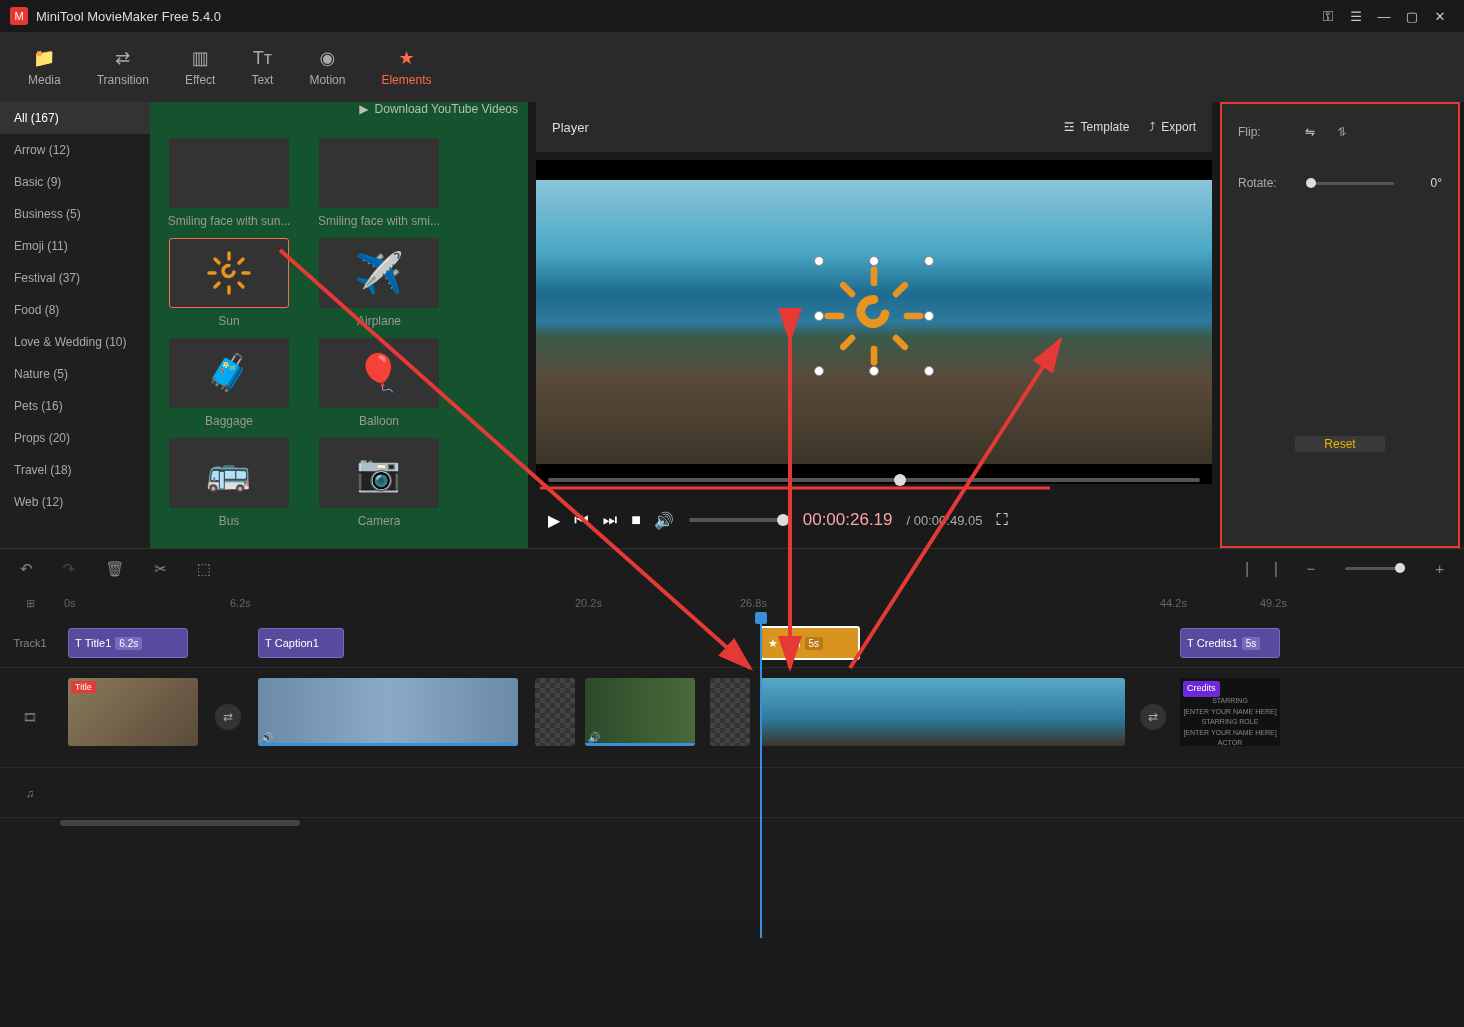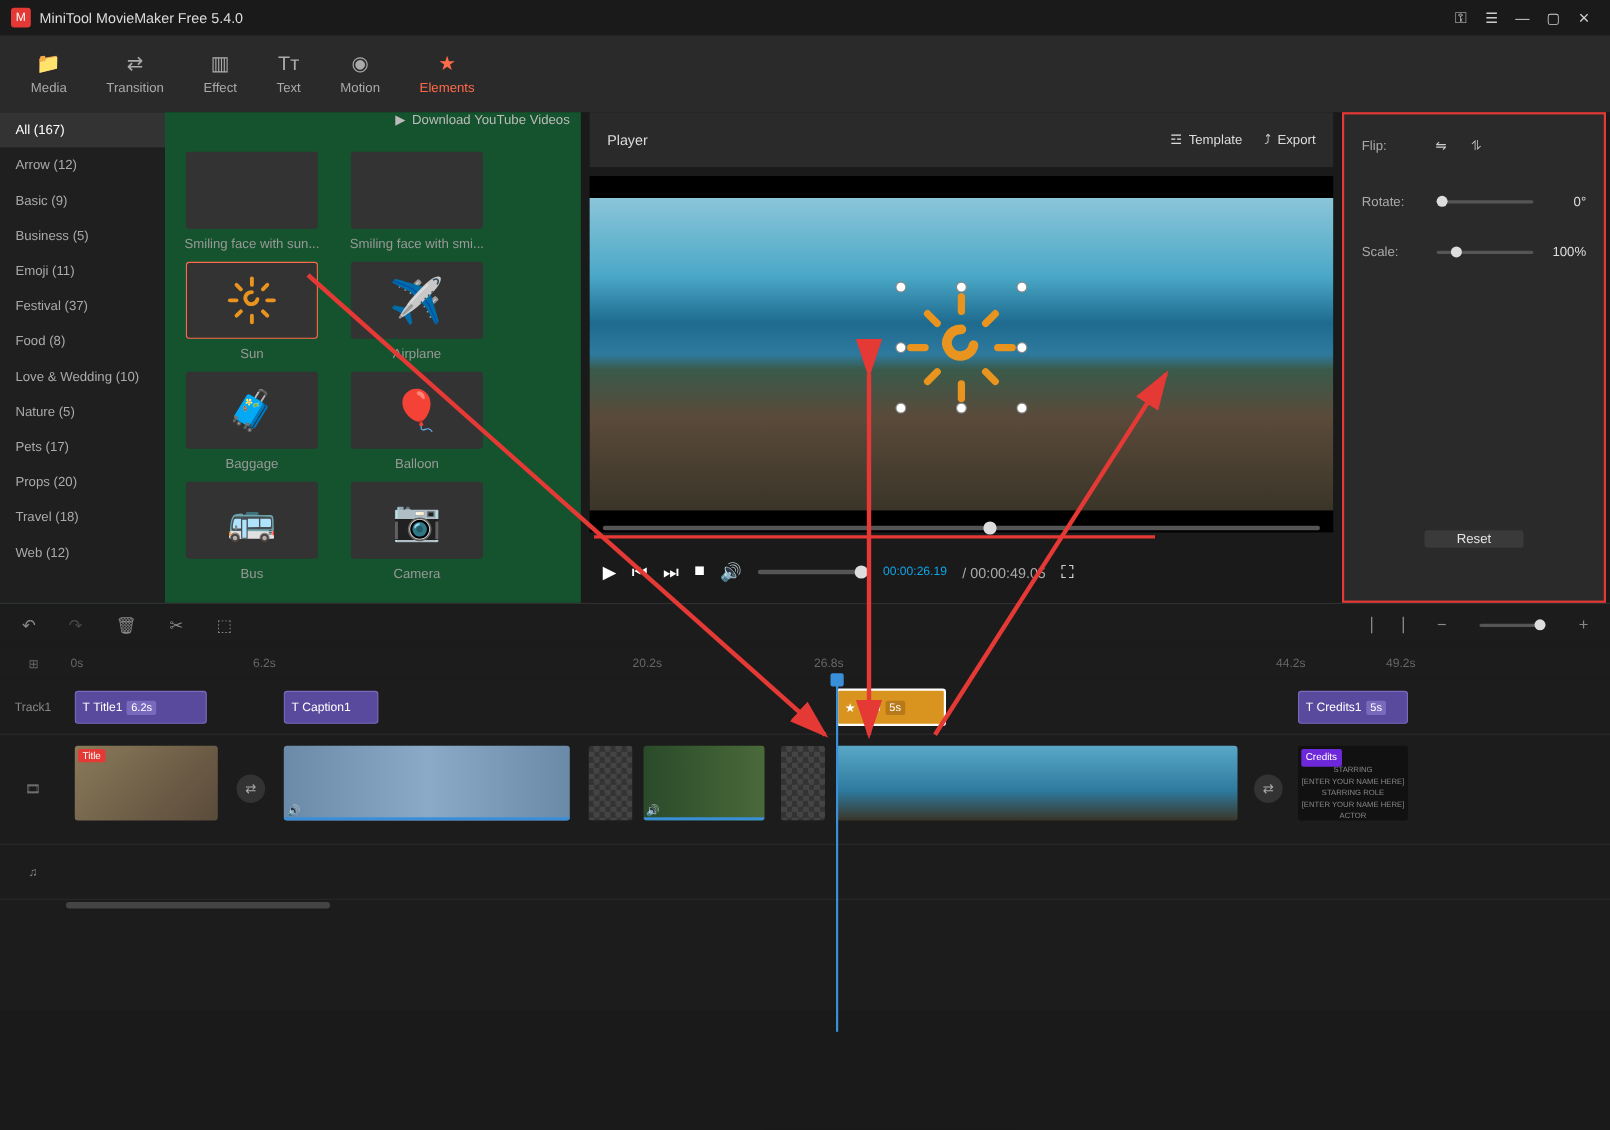--- a/index.html
+++ b/index.html
@@ -33,32 +33,32 @@
 .preview{flex:1;background:#000;position:relative;margin:8px 0}
 .beach{position:absolute;inset:20px 0;background:linear-gradient(180deg,#8bc5d9 0%,#4aa8c7 25%,#1e6b8f 40%,#2d7a9e 50%,#3a5a4a 55%,#5a4a3a 70%,#3a3528 100%)}
 .sun{position:absolute;left:50%;top:48%;transform:translate(-50%,-50%);width:110px;height:110px}
 .sunsvg{width:100%;height:100%}
 .handle{position:absolute;width:10px;height:10px;background:#fff;border-radius:50%;border:1px solid #888}
 .playbar{height:56px;display:flex;align-items:center;gap:14px;padding:0 12px;color:#fff;position:relative}
 .slider{flex:1;height:4px;background:#555;border-radius:2px;position:relative}
 .slider .knob{position:absolute;width:12px;height:12px;background:#ddd;border-radius:50%;top:-4px}
 .progress{position:absolute;left:12px;right:12px;top:-14px;height:4px;background:#555;border-radius:2px}
 .progress .knob{position:absolute;width:12px;height:12px;background:#ddd;border-radius:50%;top:-4px}
-.time1{color:#0ea5e9;font-size:11px}
+.time1{color:#fca5a5;font-size:17px}
 .time2{color:#aaa;font-size:13px}
 .props{width:240px;background:#2a2a2a;border:2px solid #e53935;margin-right:4px}
 .props h3{color:#ddd;font-size:13px;font-weight:normal;padding:14px 16px;background:#2a2a2a}
 .proprow{display:flex;align-items:center;padding:16px 16px;color:#aaa;font-size:12px}
 .proprow .lbl{width:60px}
 .proprow .ctrl{flex:1;display:flex;align-items:center;gap:8px}
 .flipbtn{width:24px;height:24px;display:flex;align-items:center;justify-content:center;cursor:pointer;color:#ccc}
 .pslider{flex:1;height:3px;background:#555;border-radius:2px;position:relative;margin:0 8px}
 .pslider .knob{position:absolute;width:10px;height:10px;background:#ddd;border-radius:50%;top:-4px;left:0}
 .pval{color:#ddd;font-size:12px;width:40px;text-align:right}
-.resetbtn{margin:230px auto 0;display:block;width:90px;height:16px;background:#3a3a3a;border:none;color:#e5e5e5;font-size:12px;border-radius:3px}
+.resetbtn{margin:230px auto 0;display:block;width:90px;height:16px;background:#3a3a3a;border:none;color:#eab308;font-size:12px;border-radius:3px}
 .tltools{height:40px;background:#1c1c1c;display:flex;align-items:center;padding:0 20px;gap:30px;border-top:1px solid #333}
 .tltools .ico{color:#888;font-size:15px;cursor:pointer}
 .tltools .spacer{flex:1}
 .zoomslider{width:60px;height:3px;background:#555;border-radius:2px;position:relative}
 .zoomslider .knob{position:absolute;width:10px;height:10px;background:#ddd;border-radius:50%;top:-4px;right:0}
 .ruler{height:30px;background:#1c1c1c;display:flex;align-items:center;padding-left:60px;color:#666;font-size:11px;position:relative}
 .rulermark{position:absolute}
 .playhead{position:absolute;left:760px;top:0;width:2px;height:320px;background:#3a8fd9;z-index:5}
 .playhead::before{content:"";position:absolute;top:-6px;left:-5px;width:12px;height:12px;background:#3a8fd9;border-radius:2px}
 .tracks{background:#1c1c1c;position:relative;height:300px}
@@ -129,21 +129,21 @@
     <div class="catlist" id="catlist">
         <div class="catitem sel">All (167)</div>
         <div class="catitem">Arrow (12)</div>
         <div class="catitem">Basic (9)</div>
         <div class="catitem">Business (5)</div>
         <div class="catitem">Emoji (11)</div>
         <div class="catitem">Festival (37)</div>
         <div class="catitem">Food (8)</div>
         <div class="catitem">Love &amp; Wedding (10)</div>
         <div class="catitem">Nature (5)</div>
-        <div class="catitem">Pets (17)</div>
+        <div class="catitem">Pets (16)</div>
         <div class="catitem">Props (20)</div>
         <div class="catitem">Travel (18)</div>
         <div class="catitem">Web (12)</div>
       </div>
     <div class="grid">
       <div style="position:absolute;right:10px;top:0" class="dlyt">
         <span>▶</span>
         <span>Download YouTube Videos</span>
       </div>
       <div style="height:28px"></div>
@@ -276,27 +276,20 @@
         <div class="flipbtn">⥮</div>
       </div>
     </div>
     <div class="proprow">
       <span class="lbl">Rotate:</span>
       <div class="pslider">
           <div class="knob"></div>
         </div>
       <span class="pval">0°</span>
     </div>
-    <div class="proprow">
-      <span class="lbl">Scale:</span>
-      <div class="pslider">
-          <div class="knob" style="left:15%"></div>
-        </div>
-      <span class="pval">100%</span>
-    </div>
     <button class="resetbtn">Reset</button>
   </div>
 </div>
 
 <div class="tltools">
   <span class="ico">↶</span>
   <span class="ico" style="opacity:.4">↷</span>
   <span class="ico">🗑</span>
   <span class="ico">✂</span>
   <span class="ico">⬚</span>

